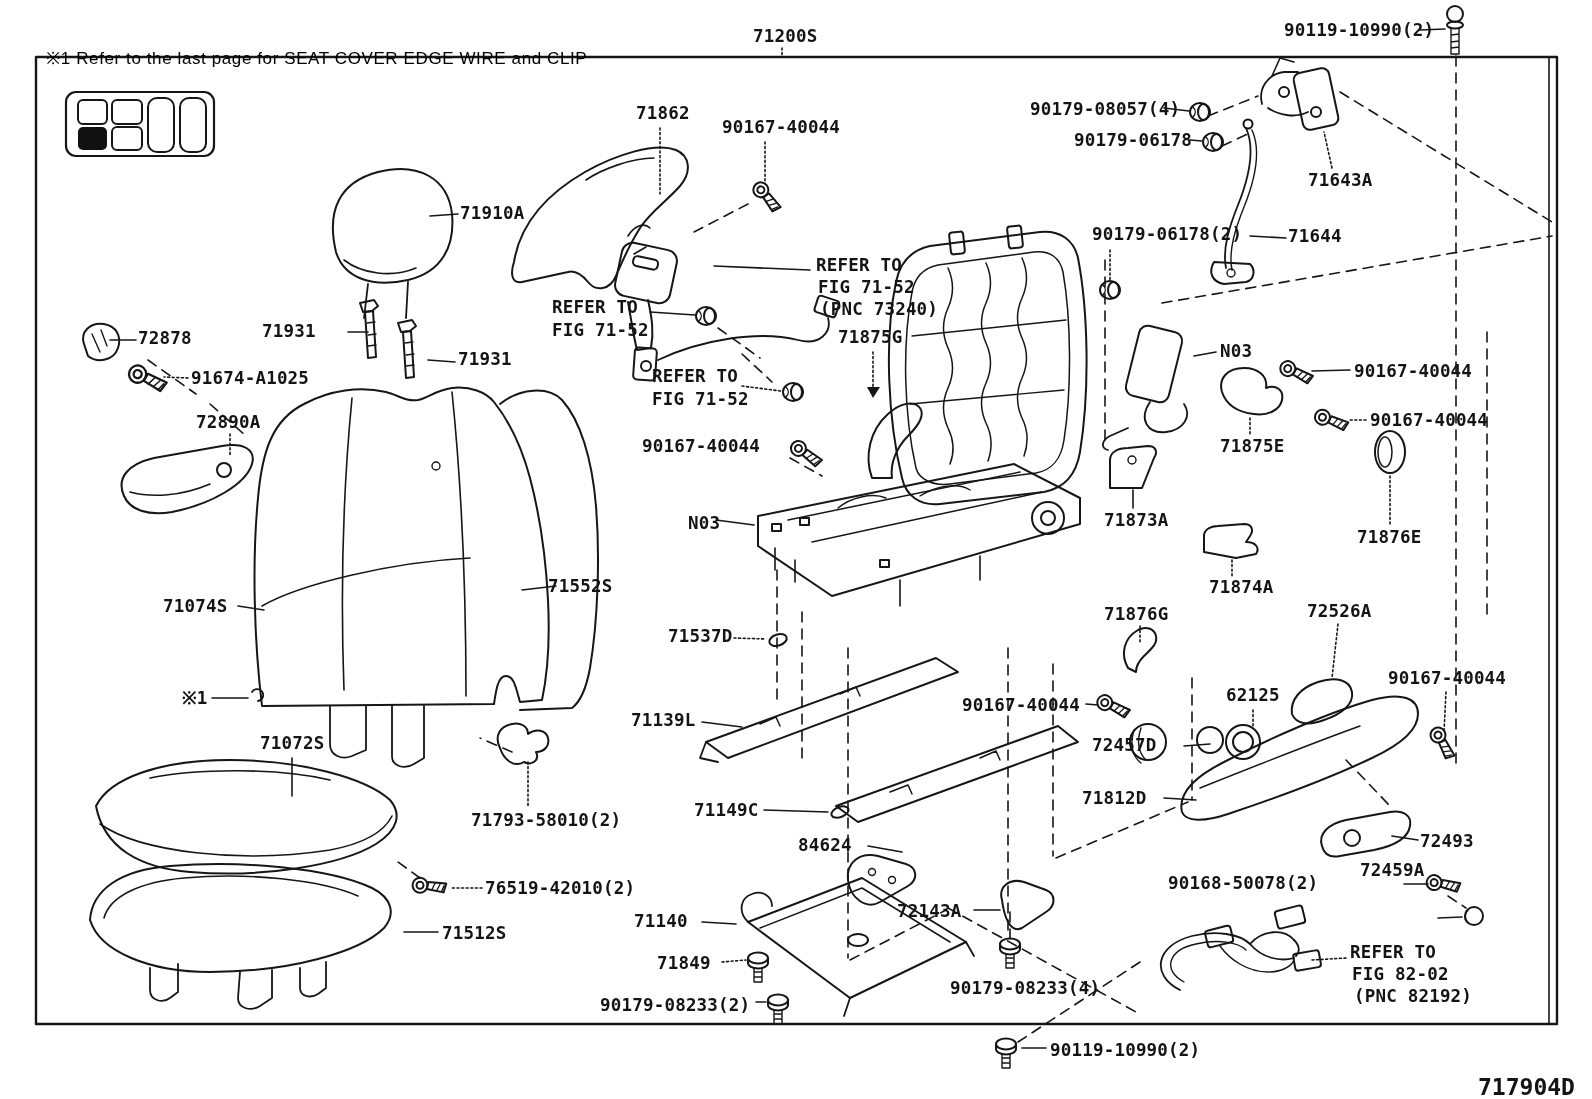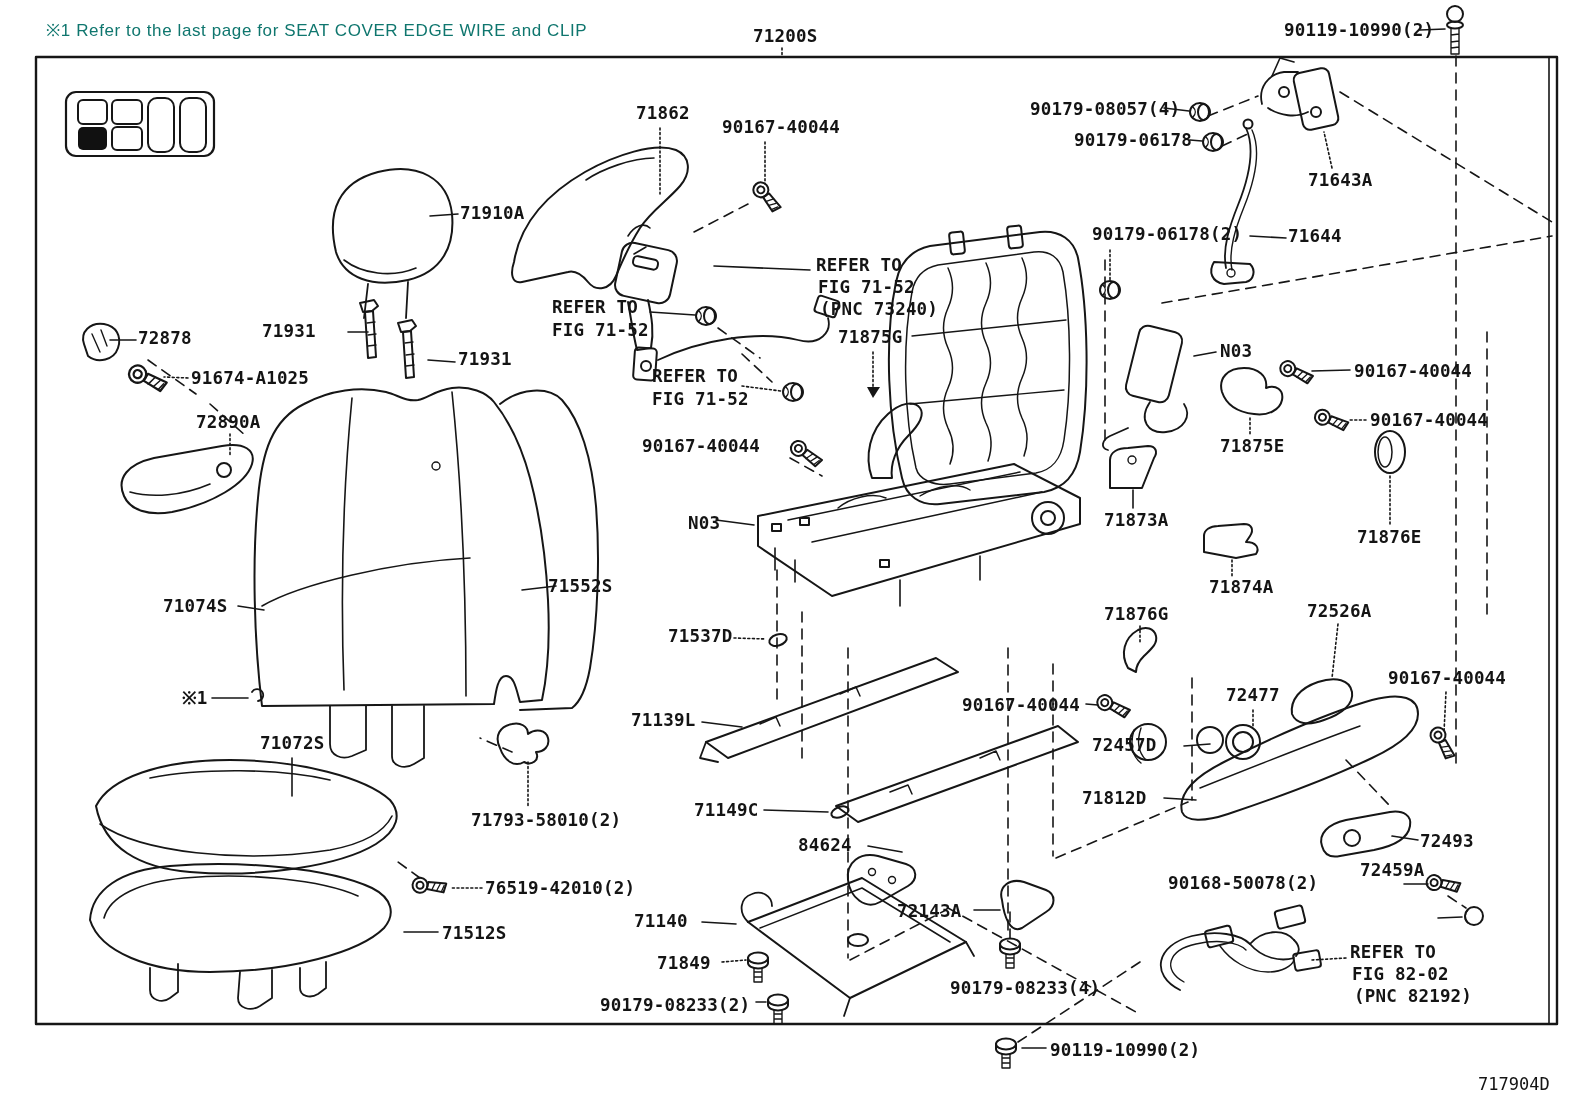--- a/index.html
+++ b/index.html
@@ -2,23 +2,23 @@
 <html><head>
 <meta charset="utf-8">
 <style>
   html,body{margin:0;padding:0;background:#fff;}
   .canvas{position:relative;width:1592px;height:1099px;background:#fff;overflow:hidden;
           font-family:"DejaVu Sans Mono",monospace;}
   .art{position:absolute;left:0;top:0;}
   .lbl{position:absolute;font-family:"DejaVu Sans Mono",monospace;font-weight:bold;
        font-size:17.5px;line-height:1.15;color:#141414;white-space:nowrap;letter-spacing:.2px;}
   .note{position:absolute;font-family:"Liberation Sans",sans-serif;font-size:17px;
-        color:#0f766e;white-space:nowrap;letter-spacing:.6px;}
-  .code{position:absolute;font-family:"DejaVu Sans Mono",monospace;font-weight:normal;
-        font-size:17px;color:#141414;white-space:nowrap;}
+        color:#000000;white-space:nowrap;letter-spacing:.6px;margin-top:28px;}
+  .code{position:absolute;font-family:"DejaVu Sans Mono",monospace;font-weight:bold;
+        font-size:23px;color:#141414;white-space:nowrap;}
 </style>
 </head>
 <body>
 
 <div class="canvas">
 
 <svg class="art" width="1592" height="1099" viewBox="0 0 1592 1099" fill="none" stroke="#161616" stroke-width="2" stroke-linecap="round" stroke-linejoin="round">
   <defs>
     <g id="screw">
       <circle cx="8" cy="0" r="7.5"></circle>
@@ -355,21 +355,21 @@
 <div class="lbl" style="left:1104px;top:604px">71876G</div>
 <div class="lbl" style="left:1307px;top:601px">72526A</div>
 
 <div class="lbl" style="left:548px;top:576px">71552S</div>
 <div class="lbl" style="left:163px;top:596px">71074S</div>
 <div class="lbl" style="left:182px;top:688px">※1</div>
 <div class="lbl" style="left:668px;top:626px">71537D</div>
 <div class="lbl" style="left:631px;top:710px">71139L</div>
 <div class="lbl" style="left:962px;top:695px">90167-40044</div>
 <div class="lbl" style="left:1092px;top:735px">72457D</div>
-<div class="lbl" style="left:1226px;top:685px">72477</div>
+<div class="lbl" style="left:1226px;top:685px">62125</div>
 <div class="lbl" style="left:1388px;top:668px">90167-40044</div>
 <div class="lbl" style="left:1082px;top:788px">71812D</div>
 
 <div class="lbl" style="left:260px;top:733px">71072S</div>
 <div class="lbl" style="left:471px;top:810px">71793-58010(2)</div>
 <div class="lbl" style="left:694px;top:800px">71149C</div>
 <div class="lbl" style="left:798px;top:835px">84624</div>
 <div class="lbl" style="left:897px;top:901px">72143A</div>
 <div class="lbl" style="left:634px;top:911px">71140</div>
 <div class="lbl" style="left:657px;top:953px">71849</div>

